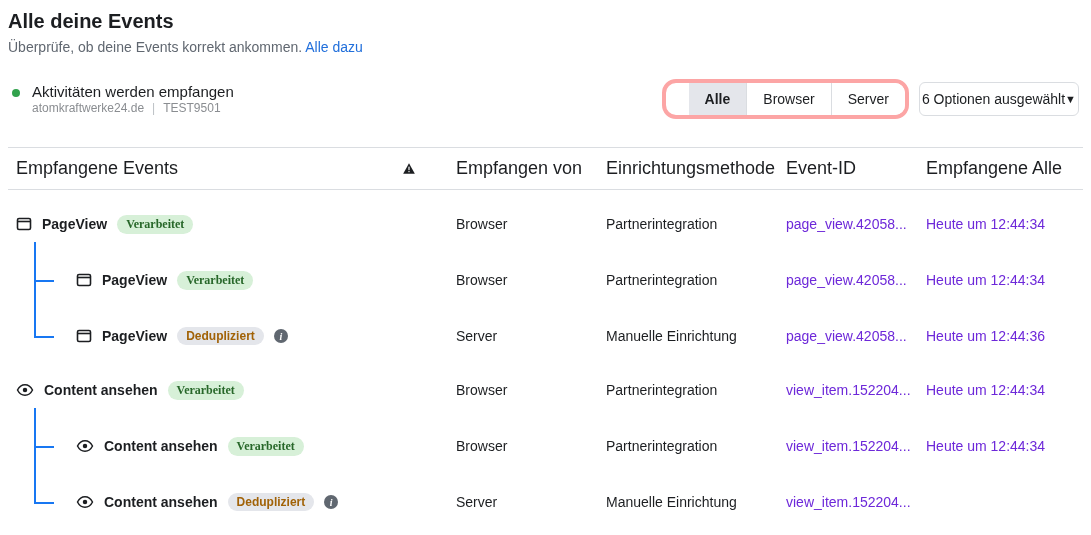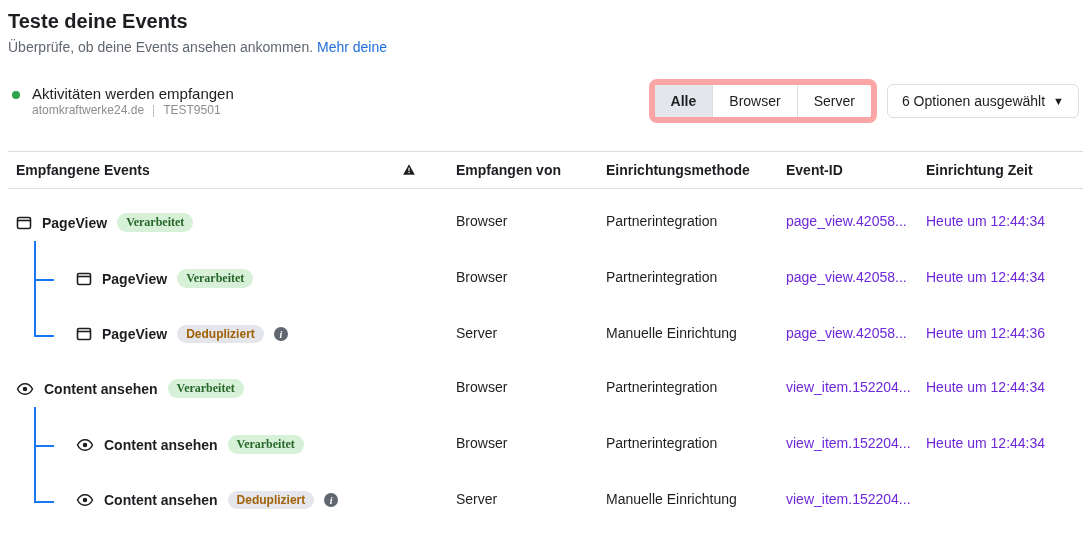--- a/index.html
+++ b/index.html
@@ -37,77 +37,78 @@
     width: 8px; height: 8px; border-radius: 50%;
     background: #31a24c; margin-top: 6px;
   }
   .status-text1 { font-size: 15px; color: #1c1e21; margin-bottom: 1px;}
   .status-text2 { font-size: 12px; color: #8a8d91; }
   .status-text2 .sep { margin: 0 8px; color: #bcc0c4; }
 
   .status-right { display: flex; align-items: center; gap: 10px; }
   .seg-group {
     display: inline-flex;
-    border: 6px solid #fca5a5;
-    border-radius: 8px;
+    border: 4px solid #fca5a5;
+    border-radius: 14px;
     overflow: hidden;
     background: #fff;
+    padding-left: 23px;
   }
   .seg-btn {
     padding: 8px 16px;
     font-size: 14px;
     background: #fff;
     border: none;
     cursor: pointer;
     color: #1c1e21;
   }
   .seg-btn + .seg-btn { border-left: 1px solid #dadde1; }
   .seg-btn.active { background: #e4e6eb; font-weight: 600; }
 
   .opt-btn {
     display: inline-flex;
     align-items: center;
-    gap: 8px;
-    padding: 8px 14px;
+    gap: 0;
+    padding: 8px 2px;
     border: 1px solid #dadde1;
     border-radius: 6px;
     background: #fff;
     font-size: 14px;
     cursor: pointer;
     color: #1c1e21;
     text-align: right;
   }
   .caret-down { font-size: 11px; }
 
   .table { width: 100%; }
   .thead {
     display: flex;
     align-items: center;
     padding: 10px 8px;
     border-top: 1px solid #dadde1;
     border-bottom: 1px solid #dadde1;
-    font-weight: 700;
-    font-size: 14px;
+    font-weight: 400;
+    font-size: 18px;
     color: #1c1e21;
   }
   .col-event  { flex: 0 0 440px; display: flex; align-items: center; }
   .col-from   { flex: 0 0 150px; }
   .col-method { flex: 0 0 180px; }
   .col-id     { flex: 0 0 140px; }
   .col-time   { flex: 1 1 auto; }
 
   .warn-icon { margin-left: auto; margin-right: 40px; }
   .warn-icon svg { width: 14px; height: 14px; display: block; }
 
   .tbody { }
   .group { padding-top: 18px; padding-bottom: 4px; }
 
   .row {
     display: flex;
-    align-items: flex-start;
+    align-items: center;
     padding: 6px 8px;
     min-height: 32px;
     font-size: 14px;
   }
   .row .col-from, .row .col-method { color: #1c1e21; }
   .row .col-id, .row .col-time { color: #6d28d9; }
   .row .col-id { white-space: nowrap; overflow: hidden; text-overflow: clip; }
 
   .ev-cell { display: flex; align-items: center; gap: 10px; }
   .indent { width: 50px; flex: 0 0 50px; position: relative; align-self: stretch; }
@@ -165,23 +166,23 @@
     top: 50%;
     width: 20px;
     height: 1.5px;
     background: #1877f2;
   }
   .child-spacer { height: 24px; }
 </style>
 </head>
 <body>
 
-<h1 class="title">Teste deine Events</h1>
+<h1 class="title">Alle deine Events</h1>
 <p class="subtitle">
-  <span>Überprüfe, ob deine Events ansehen ankommen. </span><a href="#">Mehr deine</a>
+  <span>Überprüfe, ob deine Events korrekt ankommen. </span><a href="#">Alle dazu</a>
 </p>
 
 <div class="status-row">
   <div class="status-left">
     <span class="status-dot"></span>
     <div>
       <div class="status-text1">Aktivitäten werden empfangen</div>
       <div class="status-text2">
         <span>atomkraftwerke24.de</span><span class="sep">|</span><span>TEST9501</span>
       </div>
@@ -208,21 +209,21 @@
         <svg viewBox="0 0 24 24" fill="#1c1e21">
             <path d="M12 2 L22 20 H2 Z"></path>
             <rect x="11" y="8" width="2" height="6" fill="#fff"></rect>
             <rect x="11" y="15.5" width="2" height="2" fill="#fff"></rect>
           </svg>
       </span>
     </div>
     <div class="col-from">Empfangen von</div>
     <div class="col-method">Einrichtungsmethode</div>
     <div class="col-id">Event-ID</div>
-    <div class="col-time">Einrichtung Zeit</div>
+    <div class="col-time">Empfangene Alle</div>
   </div>
 
   <div class="tbody" id="tbody">
       <div class="group">
         <div class="row">
           <div class="col-event">
             <div class="ev-cell">
               <span class="icon-box">
     <svg width="16" height="16" viewBox="0 0 16 16" fill="none">
       <rect x="1.5" y="2.5" width="13" height="11" rx="1.5" stroke="#1c1e21" stroke-width="1.6"></rect>

